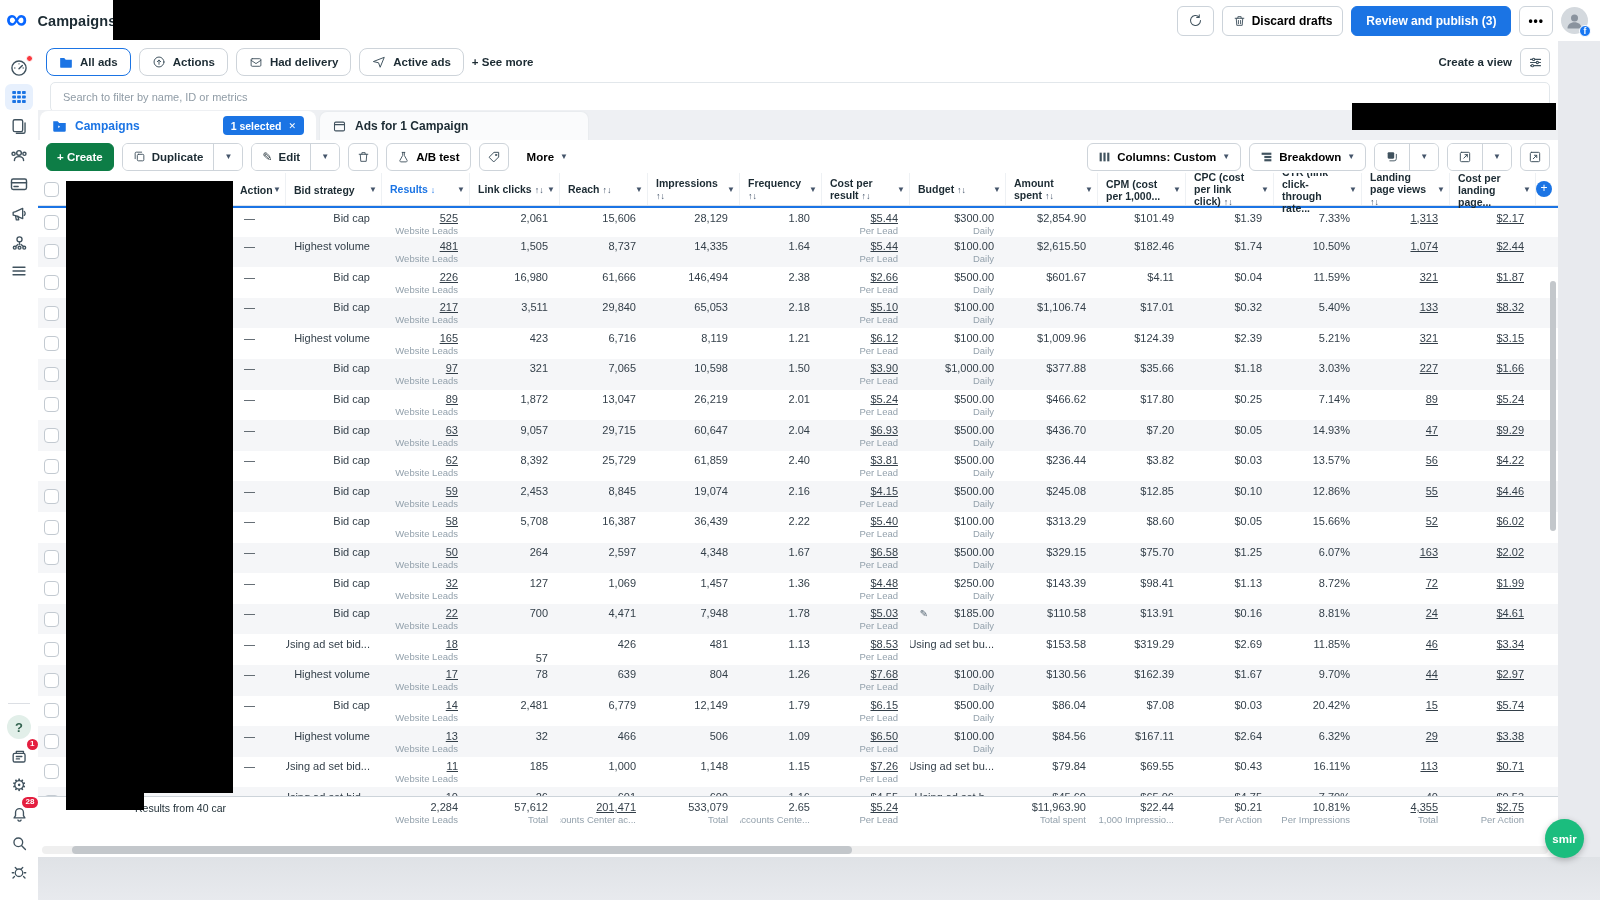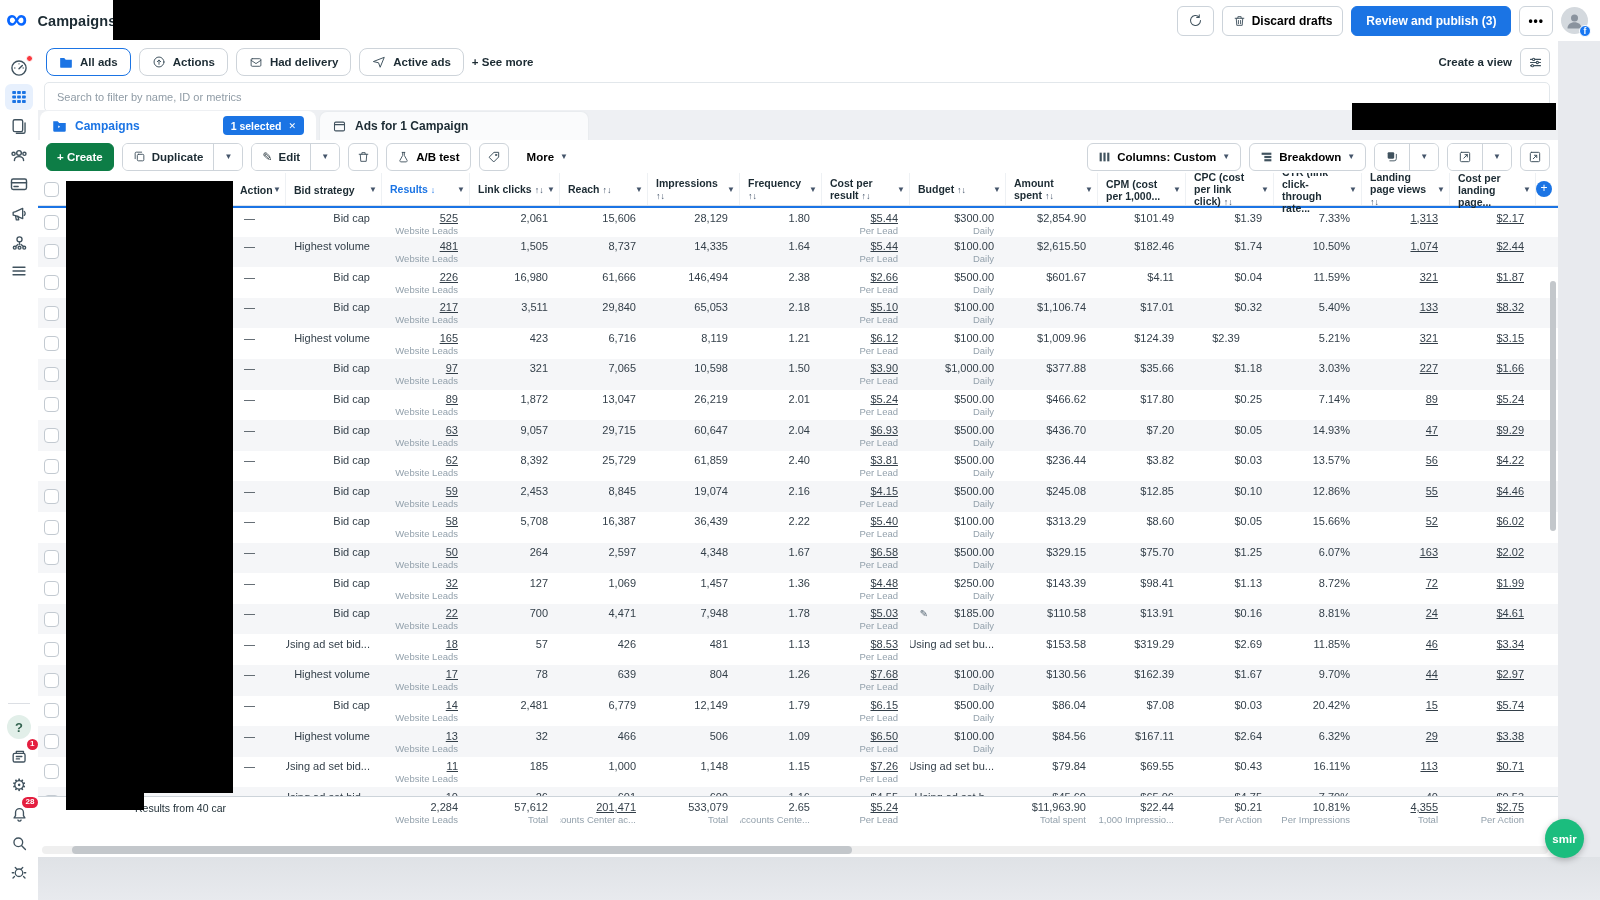--- a/index.html
+++ b/index.html
@@ -31,21 +31,21 @@
   .badge-red{position:absolute;top:-4px;right:-5px;background:#e41e3f;color:#fff;border-radius:8px;font-size:8px;font-weight:700;padding:1px 3.5px;line-height:1.1}
   .help-circle{width:24px;height:24px;border-radius:50%;background:#e2efe9;color:#33634f;font-size:13px;font-weight:700;display:flex;align-items:center;justify-content:center}
   .gear-glyph{font-size:17px;color:#40525e;line-height:1}
   
   .content{position:absolute;left:38px;top:41px;width:1520px;height:816px;background:#fff;z-index:10}
   .filter-row{position:absolute;top:6px;left:8px;right:8px;height:30px;display:flex;align-items:center;gap:8px}
   .chip{height:28px;border:1px solid #ced4da;border-radius:8px;background:#fff;display:flex;align-items:center;gap:7px;padding:0 12px;font-size:11.5px;font-weight:600;cursor:pointer}
   .chip.active{border:1.5px solid #1b74e4}
   .text-btn{font-size:11.5px;font-weight:600;cursor:pointer;background:none;border:none;color:#1c2b33;font-family:inherit}
   .sq-btn{width:30px;height:28px;border:1px solid #ced4da;border-radius:6px;background:#fff;display:flex;align-items:center;justify-content:center;cursor:pointer}
-  .search-row{position:absolute;top:41px;left:6px;right:8px;height:30px;border:1px solid #e2e7eb;border-radius:5px;display:flex;align-items:center;padding:0 12px}
+  .search-row{position:absolute;top:41px;left:12px;right:8px;height:30px;border:1px solid #e2e7eb;border-radius:5px;display:flex;align-items:center;padding:0 12px}
   .search-ph{font-size:11px;color:#909ca6}
   .tabs-band{position:absolute;top:69px;left:0;right:0;height:30px;background:#eef0f3;display:flex;align-items:flex-end;padding-left:2px}
   .tab{height:29px;display:flex;align-items:center;gap:8px;padding:0 12px;font-size:12px;font-weight:700;border-radius:8px 8px 0 0;margin-right:3px;cursor:pointer}
   .tab.active{background:#fff;color:#1b74e4;width:276px}
   .tab.inactive{background:#fafbfc;border:1px solid #e9ecef;border-bottom:none;color:#1c2b33;width:270px}
   .sel-badge{margin-left:auto;background:#1b74e4;color:#fff;font-size:10.5px;font-weight:600;border-radius:4px;height:19px;display:flex;align-items:center;gap:7px;padding:0 8px}
   .sel-badge .x{font-size:9px;cursor:pointer}
   
   .card{position:absolute;top:99px;left:0;right:0;bottom:0;background:#fff}
   .toolbar{position:absolute;top:0;left:0;right:0;height:33px;display:flex;align-items:center;gap:8px;padding:0 8px}
@@ -730,21 +730,21 @@
                 <div>$100.00</div>
               </div>
               <div class="sub">Daily</div>
             </div>
             <div class="cell" style="width: 92px; flex: 0 0 auto;">
               <div>$1,009.96</div>
             </div>
             <div class="cell" style="width: 88px; flex: 0 0 auto;">
               <div>$124.39</div>
             </div>
-            <div class="cell" style="width: 88px; flex: 0 0 auto; align-items: center;">
+            <div class="cell" style="width: 88px; flex: 0 0 auto;">
               <div>$2.39</div>
             </div>
             <div class="cell" style="width: 88px; flex: 0 0 auto;">
               <div>5.21%</div>
             </div>
             <div class="cell" style="width: 88px; flex: 0 0 auto;">
               <div class="lnk">321</div>
             </div>
             <div class="cell" style="width: 86px; flex: 0 0 auto;">
               <div class="lnk">$3.15</div>
@@ -1273,21 +1273,21 @@
             <div class="cell left" style="width: 54px; flex: 0 0 auto;">
               <div>—</div>
             </div>
             <div class="cell" style="width: 96px; flex: 0 0 auto;">
               <div>Using ad set bid...</div>
             </div>
             <div class="cell" style="width: 88px; flex: 0 0 auto;">
               <div class="lnk">18</div>
               <div class="sub">Website Leads</div>
             </div>
-            <div class="cell" style="width: 90px; flex: 0 0 auto;">
+            <div class="cell" style="width: 90px; flex: 0 0 auto; margin-top: 14px;">
               <div>57</div>
             </div>
             <div class="cell" style="width: 88px; flex: 0 0 auto;">
               <div>426</div>
             </div>
             <div class="cell" style="width: 92px; flex: 0 0 auto;">
               <div>481</div>
             </div>
             <div class="cell" style="width: 82px; flex: 0 0 auto;">
               <div>1.13</div>

